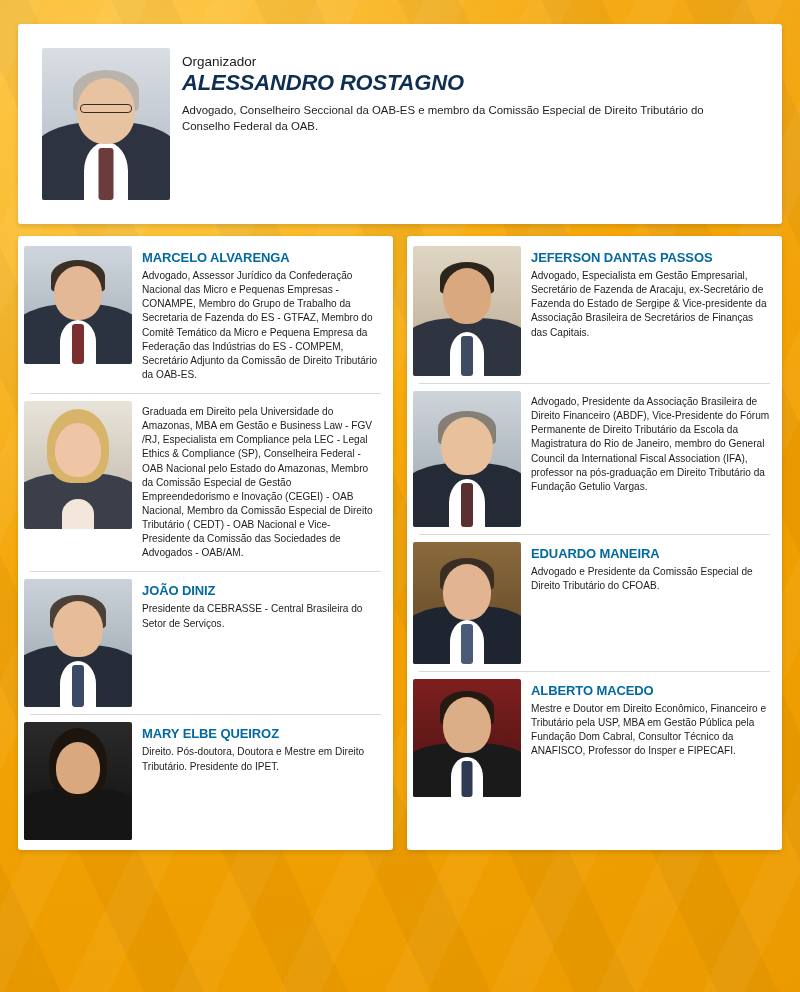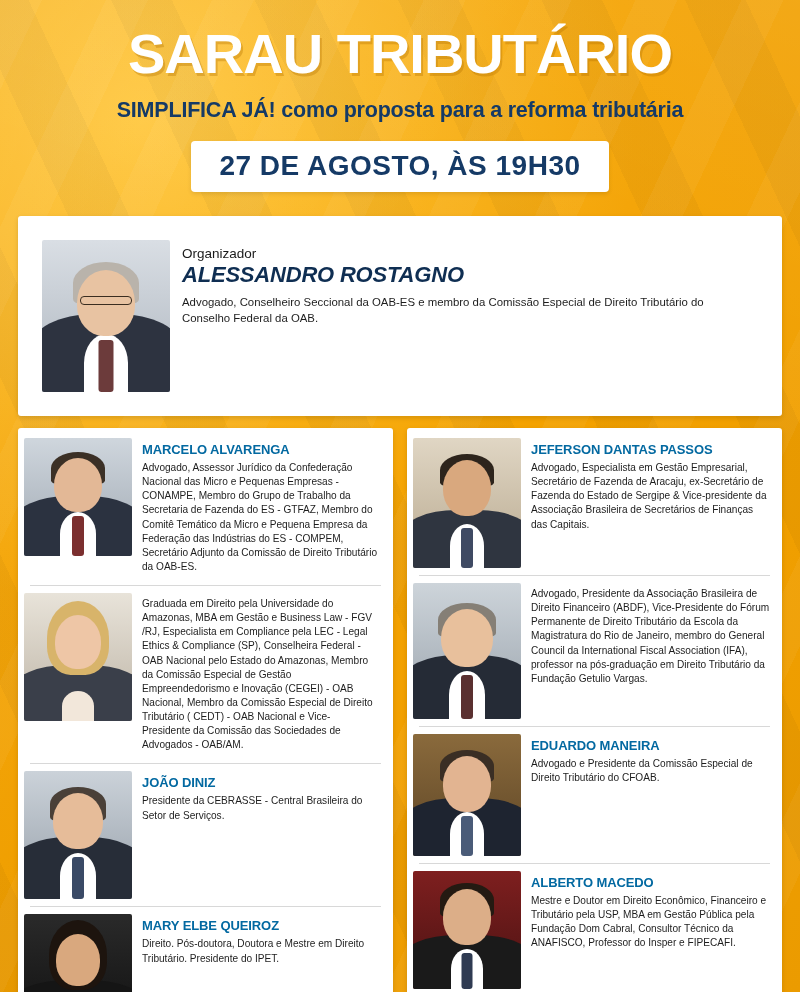--- a/index.html
+++ b/index.html
@@ -117,27 +117,20 @@
     border: 1.6px solid #3a2d20; border-radius: 4px; height: 9px;
   }
 </style>
 </head>
 <body>
 
 <div class="bg"></div>
 
 <div class="page">
 
-  <div class="hdr">
-    <div class="title">SARAU TRIBUTÁRIO</div>
-    <div class="subtitle">
-      <span class="hl">SIMPLIFICA JÁ!</span><span> como proposta para a reforma tributária</span>
-    </div>
-    <div class="datebox">27 DE AGOSTO, ÀS 19H30</div>
-  </div>
 
   <div class="row-top">
 
     <div class="card featured">
       <div class="photo">
         <div class="ph">
           <div class="bgp" style="background:linear-gradient(180deg,#d9dee4,#aeb6bf)"></div>
           <div class="body" style="bottom:0;width:150px;height:78px;background:#2d3340"></div>
           <div class="shirt" style="bottom:0;width:44px;height:58px"></div>
           <div class="tie" style="bottom:0;width:15px;height:52px;background:#6c3b3b;border-radius:3px"></div>

